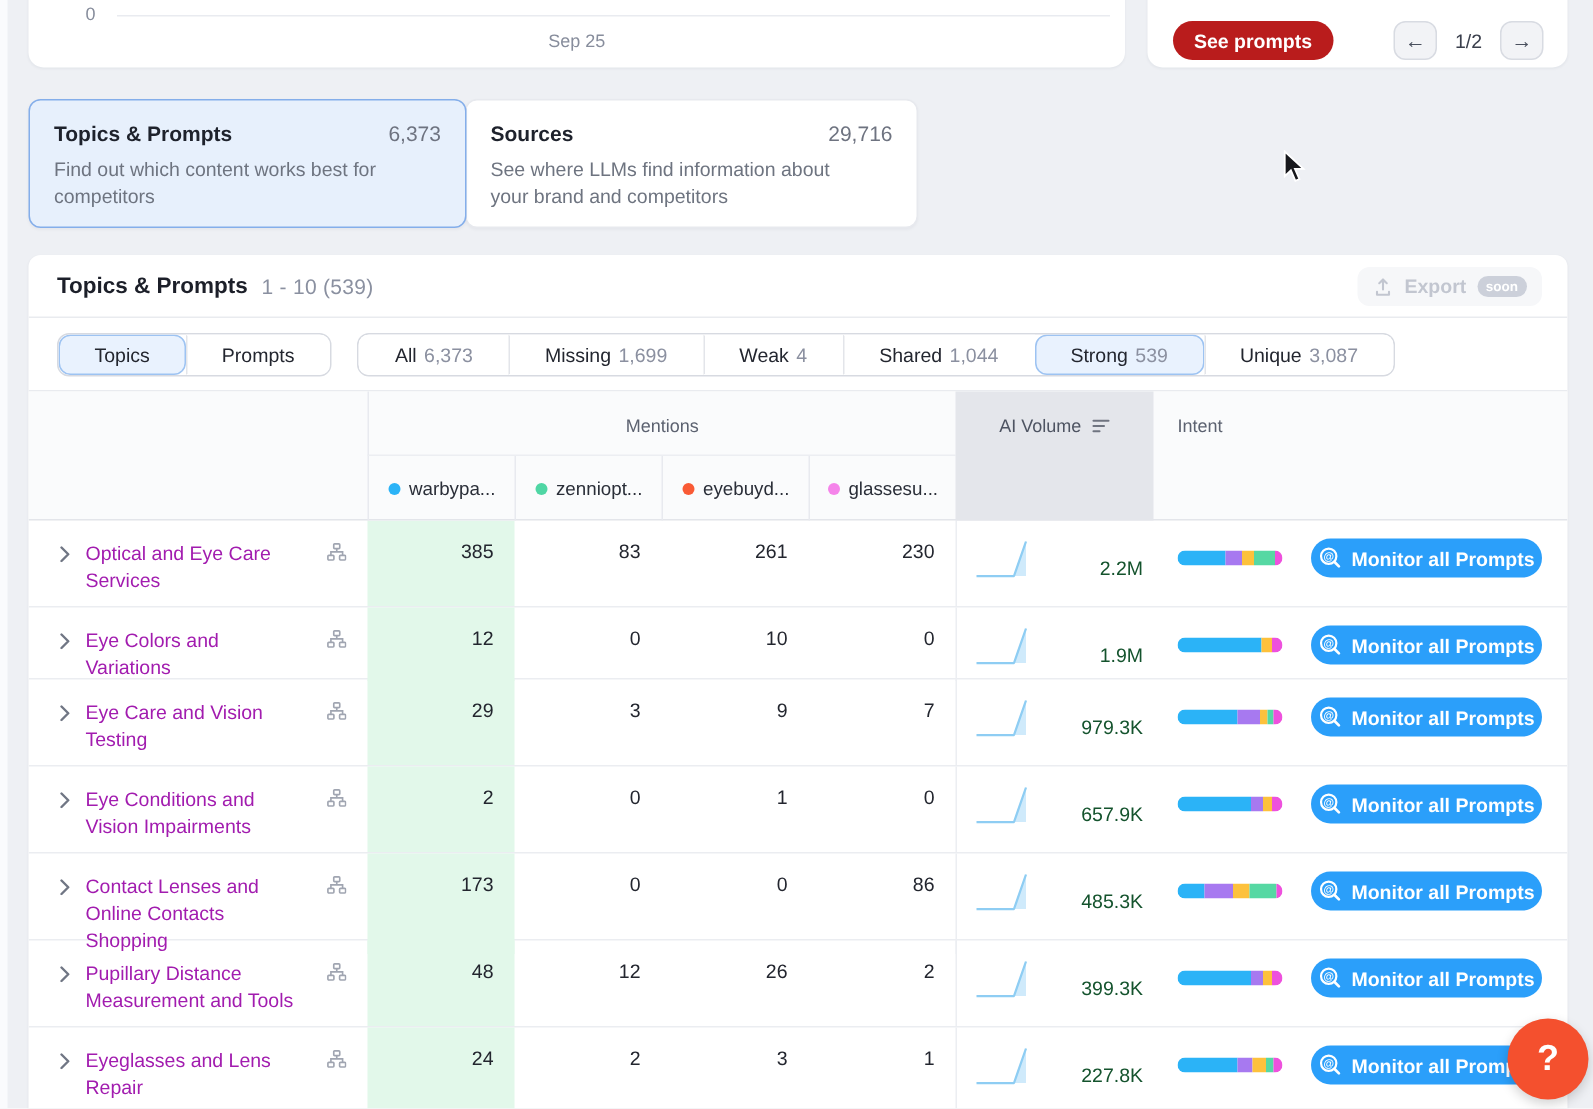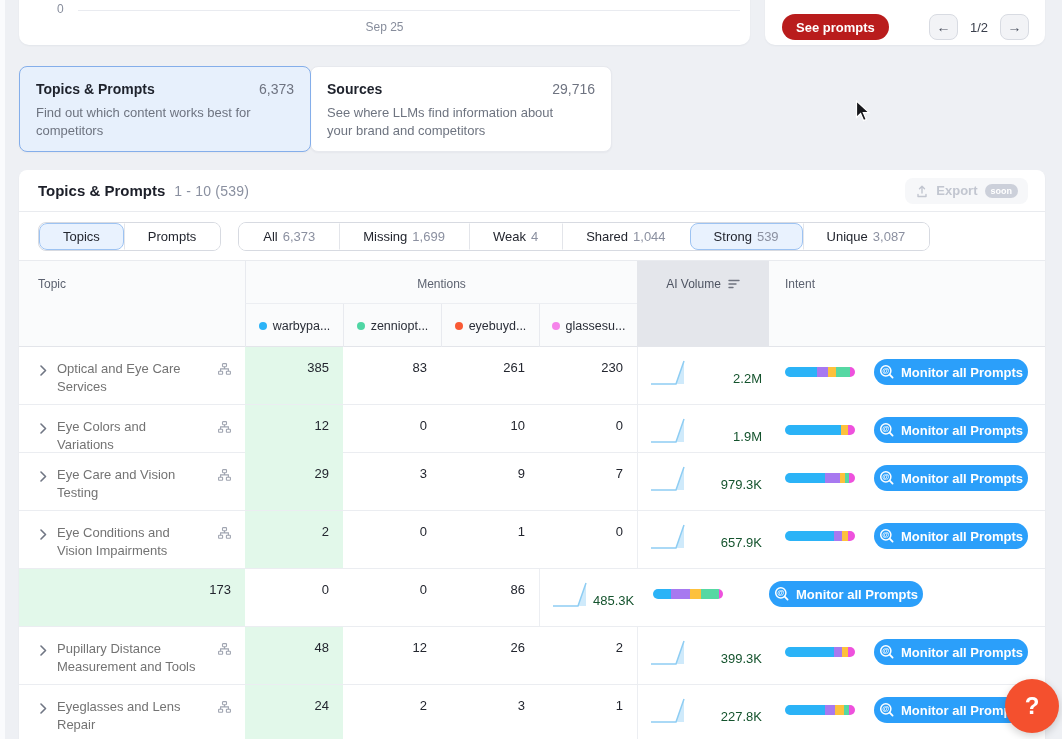--- a/index.html
+++ b/index.html
@@ -95,21 +95,21 @@
   .ch-brand { grid-row:2; height:43px; display:flex; align-items:center; justify-content:center; gap:6px;
     font-size:12.5px; color:#2a2e38; border-left:1px solid #e8eaef; }
   .ch-brand:nth-of-type(3) { grid-column:2; }
   .dot { width:8px; height:8px; border-radius:50%; display:inline-block; flex:none; }
 
   
   .t-row { display:grid; grid-template-columns:226px 98px 98px 98px 98px 132px 105px 171px;
     border-bottom:1px solid #ebedf1; align-items:start; }
   .cell-topic { position:relative; padding:13px 0 0 21px; display:flex; gap:10px; }
   .chev { margin-top:2px; flex:none; cursor:pointer; }
-  .topic-name { font-size:13px; color:#737373; line-height:18px; width:140px; }
+  .topic-name { font-size:13px; color:#a21caf; line-height:18px; width:140px; }
   .sitemap { position:absolute; left:199px; top:14px; cursor:pointer; }
   .cell-num { font-size:13px; color:#23262f; text-align:right; padding:13px 14px 0 0; height:100%; }
   .cell-num.green { background:#e2f8ea; }
   .cell-ai { border-left:1px solid #eceef2; height:100%; display:flex; align-items:flex-start; }
   .spark { margin:9px 0 0 11px; }
   .ai-val { font-size:13px; color:#14532d; margin:24px 7px 0 auto; }
   .cell-intent { padding:20px 0 0 16px; }
   .intent-bar { width:70px; height:10px; border-radius:5px; overflow:hidden; display:flex; }
   .intent-bar span { height:100%; }
   .cell-btn { padding:12px 17px 0 0; }
@@ -209,21 +209,20 @@
           <span class="cnt">539</span>
         </div>
         <div class="seg-item">
           <span>Unique</span>
           <span class="cnt">3,087</span>
         </div>
       </div>
   </div>
 
   <div class="col-head">
-    <div class="ch-topic">Topic</div>
     <div class="ch-mentions">Mentions</div>
     <div class="ch-ai">
       <span>AI Volume</span>
       <span style="margin-top:2px;display:flex;">
         <svg width="12" height="10" viewBox="0 0 12 10">
             <path d="M1 1.5h10M1 5h7M1 8.5h4" stroke="#6f7480" stroke-width="1.4" stroke-linecap="round"></path>
           </svg>
       </span>
     </div>
     <div class="ch-intent">Intent</div>
@@ -438,20 +437,34 @@
                 <circle cx="6.8" cy="6.8" r="5.1" fill="none" stroke="#fff" stroke-width="1.5"></circle>
                 <path d="M10.7 10.7 L13.6 13.6" stroke="#fff" stroke-width="1.8" stroke-linecap="round"></path>
                 <text x="6.8" y="9.3" text-anchor="middle" font-size="7.2" fill="#fff" font-family="Liberation Sans, sans-serif">@</text>
               </svg>
             </span>
             <span>Monitor all Prompts</span>
           </button>
         </div>
       </div>
       <div class="t-row" style="height: 58px;">
+        <div class="cell-topic">
+          <span class="chev"><svg width="7" height="11" viewBox="0 0 7 11">
+              <polyline points="1,1 5.5,5.5 1,10" fill="none" stroke="#707684" stroke-width="1.6" stroke-linecap="round" stroke-linejoin="round"></polyline>
+            </svg></span>
+          <span class="topic-name">Contact Lenses and Online Contacts Shopping</span>
+          <span class="sitemap"><svg width="13" height="12" viewBox="0 0 13 12">
+              <g fill="none" stroke="#a0a5b1" stroke-width="1.1">
+                <rect x="4.5" y="0.6" width="4" height="3.1" rx="0.6"></rect>
+                <rect x="0.6" y="8.2" width="4" height="3.1" rx="0.6"></rect>
+                <rect x="8.4" y="8.2" width="4" height="3.1" rx="0.6"></rect>
+                <path d="M6.5 3.7v2.2M2.6 8.2V5.9h7.8v2.3"></path>
+              </g>
+            </svg></span>
+        </div>
         <div class="cell-num green">173</div>
         <div class="cell-num">0</div>
         <div class="cell-num">0</div>
         <div class="cell-num">86</div>
         <div class="cell-ai">
           <span style="display: flex;">
             <svg class="spark" width="42" height="32" viewBox="0 0 42 32">
               <path d="M27 28 L35 5 L35 28 Z" fill="#cfeafb"></path>
               <path d="M2 28 L27 28 L35 5" fill="none" stroke="#8ecdf3" stroke-width="1.5" stroke-linejoin="round"></path>
             </svg>

